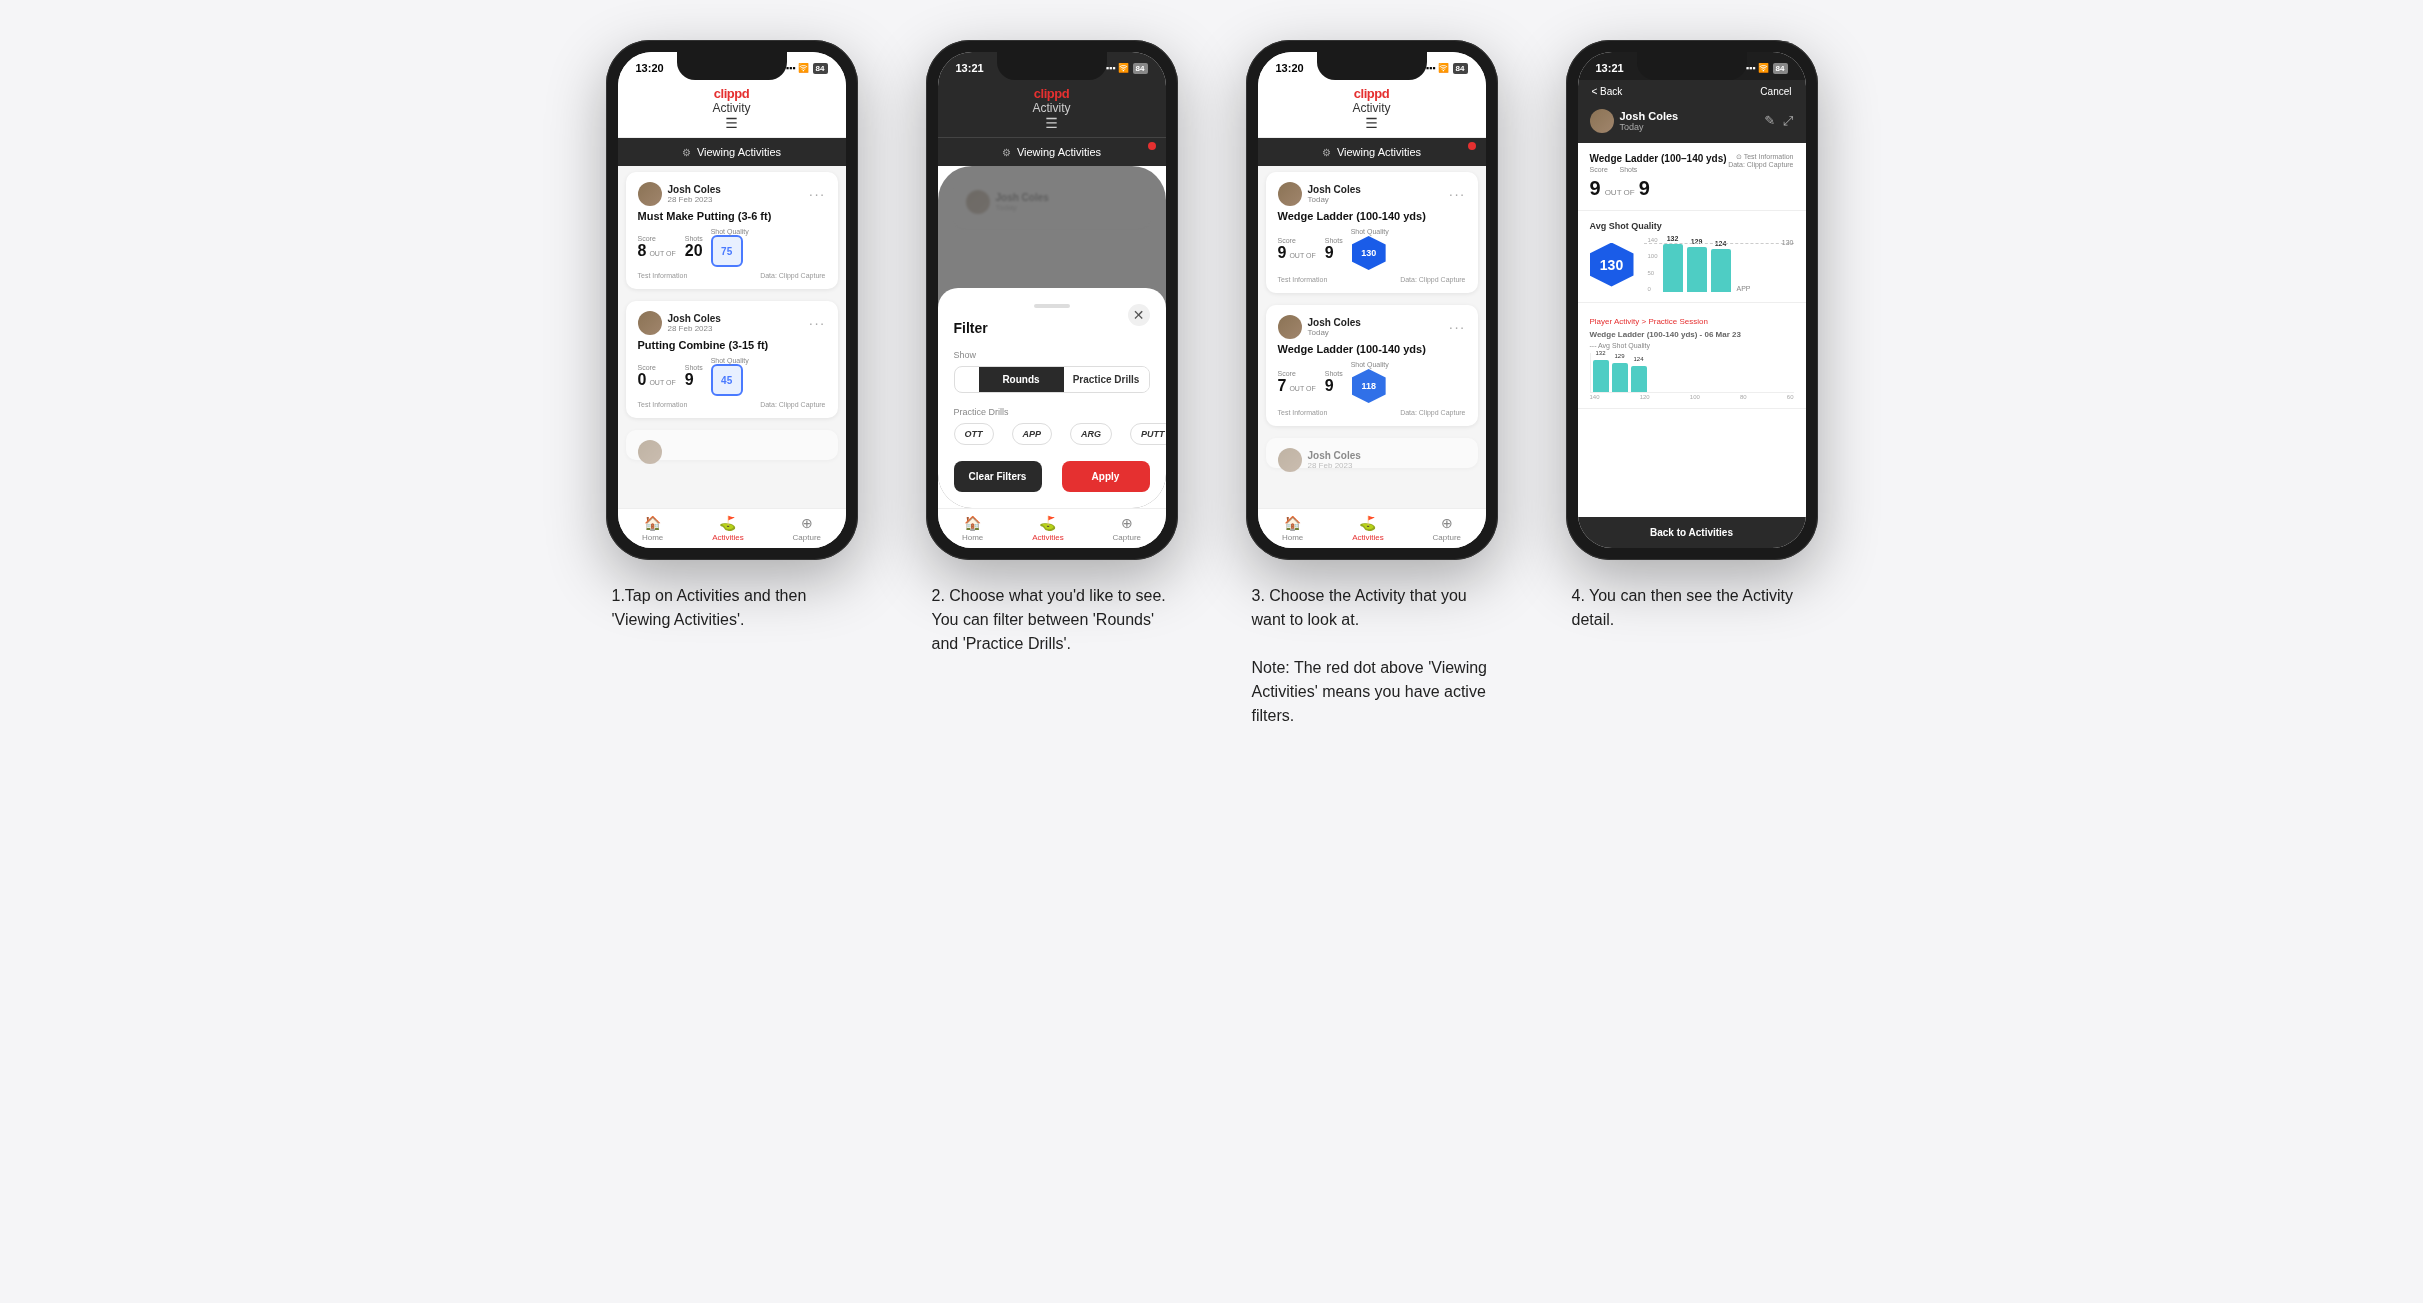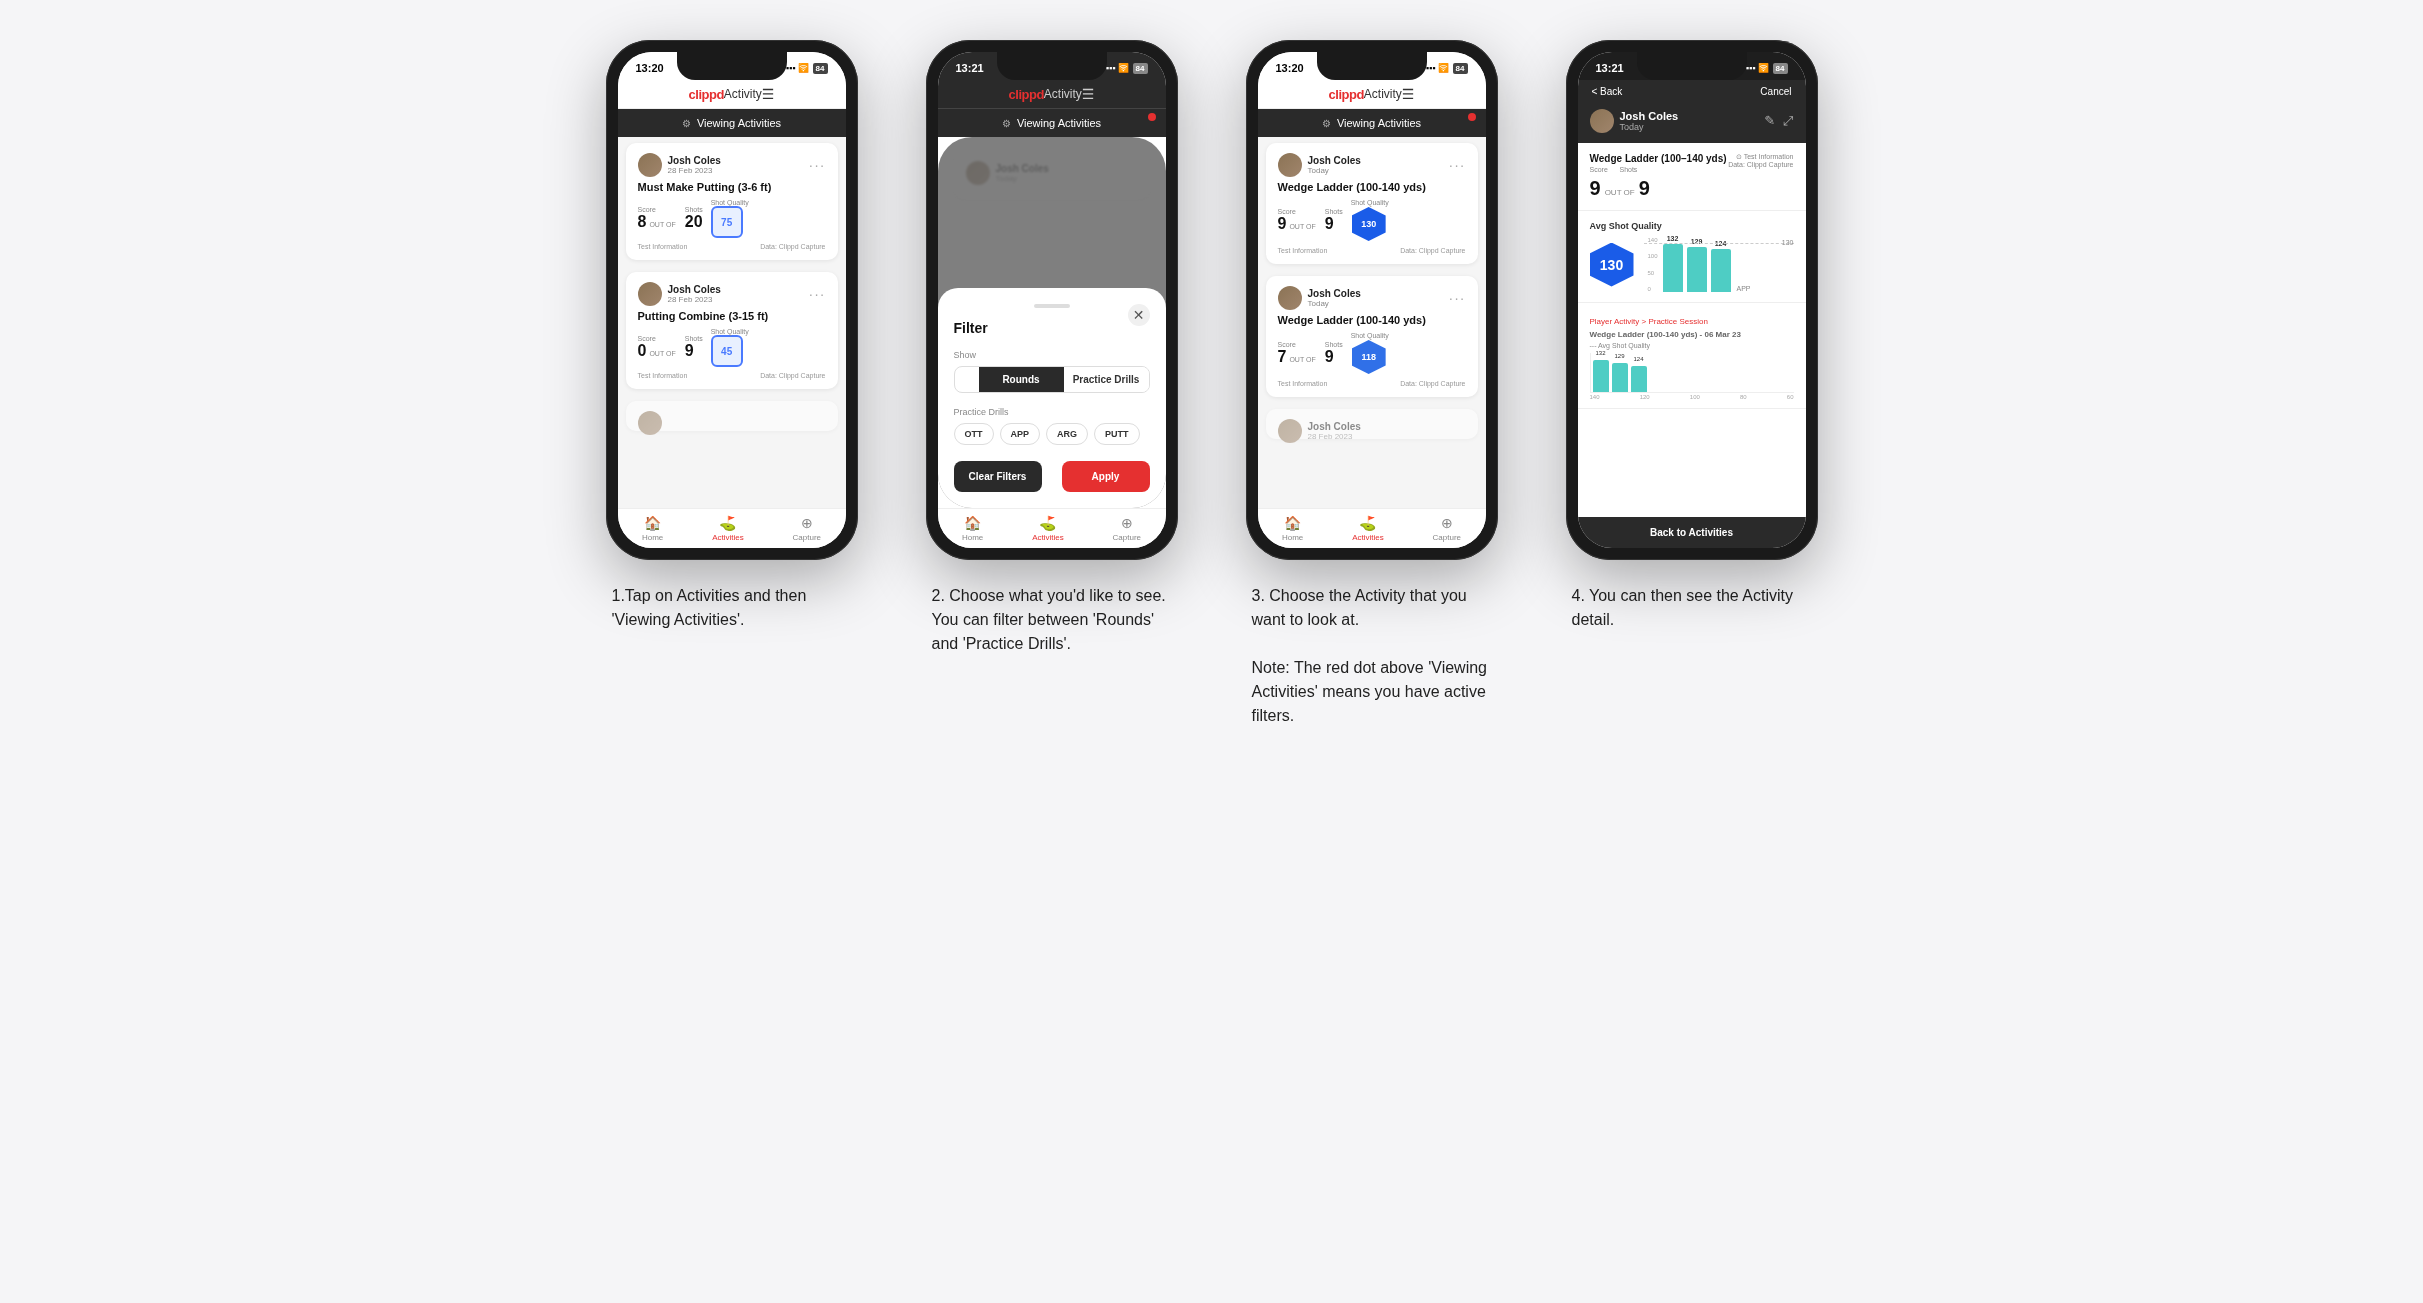--- a/index.html
+++ b/index.html
@@ -68,24 +68,25 @@
       height: 28px;
       flex-shrink: 0;
     }
     .status-time { font-size: 11px; font-weight: 700; }
     .status-icons { display: flex; gap: 3px; align-items: center; font-size: 9px; }
     
     .app-nav {
       background: #fff;
       display: flex;
       align-items: center;
-      justify-content: center;
+      justify-content: space-between;
       padding: 6px 14px;
       border-bottom: 1px solid #eee;
       flex-shrink: 0;
+      flex-direction: column;
     }
     .app-nav.dark { background: #2a2a2a; border-bottom-color: #444; }
     .logo-text {
       color: #e53030;
       font-weight: 800;
       font-size: 13px;
       letter-spacing: -0.5px;
     }
     .nav-title { font-size: 12px; color: #333; font-weight: 500; }
     .nav-title.light { color: #ccc; }
@@ -260,22 +261,23 @@
       flex: 1;
       padding: 7px 0;
       text-align: center;
       font-size: 10px;
       font-weight: 600;
       background: #fff;
       color: #333;
     }
     .filter-toggle.active { background: #2a2a2a; color: #fff; margin-left: 24px; }
     .filter-pill-row {
-      display: flex; gap: 6px;
+      display: flex; gap: 18px;
       margin-bottom: 16px;
+      font-style: italic;
     }
     .filter-pill {
       padding: 5px 10px;
       border: 1px solid #ddd;
       border-radius: 16px;
       font-size: 9px;
       font-weight: 600;
       color: #333;
       background: #fff;
     }

